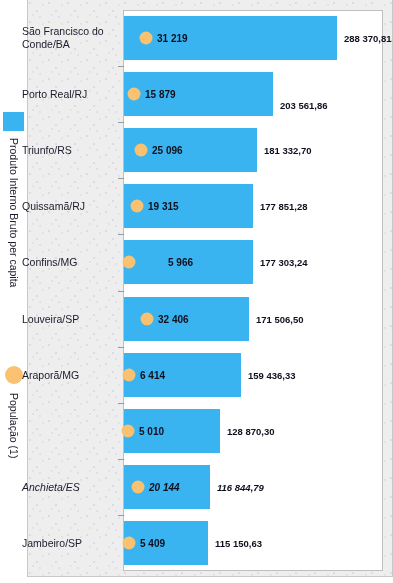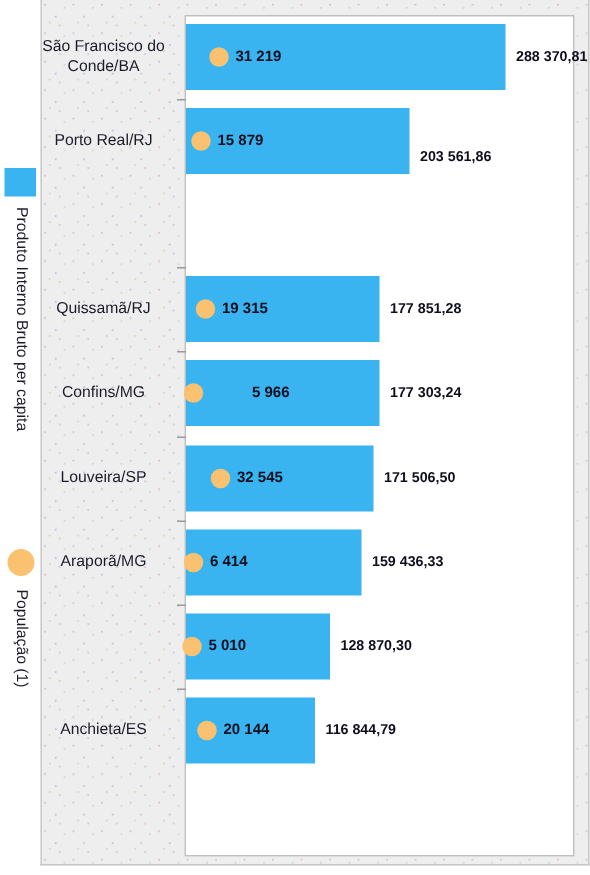--- a/index.html
+++ b/index.html
@@ -110,21 +110,21 @@
     height: 56.1px;
     display: block;
   }
 
   .row-label {
     position: absolute;
     right: 277px;      
     top: 50%;
     transform: translateY(-50%);
     width: 94px;
-    text-align: center;
+    text-align: left;
     font-size: 10.5px;
     color: #1b1b2b;
     line-height: 1.22;
     white-space: pre-line;
   }
 
   .tick {
     position: absolute;
     left: 118px;
     width: 6px;
@@ -201,20 +201,28 @@
         <div class="pib-value" style="left: 344px;">288 370,81</div>
       </div>
       <div class="row" style="top: 56.1px; height: 56.1px;">
         <div class="row-label">Porto Real/RJ</div>
         <div class="tick" style="top: 0px;"></div>
         <div class="bar" style="width: 149px;"></div>
         <div class="dot" style="left: 134px;"></div>
         <div class="pop-value" style="left: 145px;">15 879</div>
         <div class="pib-value" style="left: 280px; margin-top: 11px;">203 561,86</div>
       </div>
+      <div class="row" style="top: 112.2px; height: 56.1px;">
+        <div class="row-label">Triunfo/RS</div>
+        <div class="tick" style="top: 0px;"></div>
+        <div class="bar" style="width: 133px;"></div>
+        <div class="dot" style="left: 141px;"></div>
+        <div class="pop-value" style="left: 152px;">25 096</div>
+        <div class="pib-value" style="left: 264px;">181 332,70</div>
+      </div>
       <div class="row" style="top: 168.3px; height: 56.1px;">
         <div class="row-label">Quissamã/RJ</div>
         <div class="tick" style="top: 0px;"></div>
         <div class="bar" style="width: 129px;"></div>
         <div class="dot" style="left: 137px;"></div>
         <div class="pop-value" style="left: 148px;">19 315</div>
         <div class="pib-value" style="left: 260px;">177 851,28</div>
       </div>
       <div class="row" style="top: 224.4px; height: 56.1px;">
         <div class="row-label">Confins/MG</div>
@@ -222,41 +230,49 @@
         <div class="bar" style="width: 129px;"></div>
         <div class="dot" style="left: 129px;"></div>
         <div class="pop-value" style="left: 140px; padding-left: 28px;">5 966</div>
         <div class="pib-value" style="left: 260px;">177 303,24</div>
       </div>
       <div class="row" style="top: 280.5px; height: 56.1px;">
         <div class="row-label">Louveira/SP</div>
         <div class="tick" style="top: 0px;"></div>
         <div class="bar" style="width: 125px;"></div>
         <div class="dot" style="left: 147px;"></div>
-        <div class="pop-value" style="left: 158px;">32 545</div>
+        <div class="pop-value" style="left: 158px;">32 406</div>
         <div class="pib-value" style="left: 256px;">171 506,50</div>
       </div>
       <div class="row" style="top: 336.6px; height: 56.1px;">
         <div class="row-label">Araporã/MG</div>
         <div class="tick" style="top: 0px;"></div>
         <div class="bar" style="width: 117px;"></div>
         <div class="dot" style="left: 129px;"></div>
         <div class="pop-value" style="left: 140px;">6 414</div>
         <div class="pib-value" style="left: 248px;">159 436,33</div>
       </div>
       <div class="row" style="top: 392.7px; height: 56.1px;">
         <div class="tick" style="top: 0px;"></div>
         <div class="bar" style="width: 96px;"></div>
         <div class="dot" style="left: 128px;"></div>
         <div class="pop-value" style="left: 139px;">5 010</div>
         <div class="pib-value" style="left: 227px;">128 870,30</div>
       </div>
-      <div class="row" style="top: 448.8px; height: 56.1px;">
+      <div class="row" style="top: 448.8px; height: 56.1px; font-style: italic;">
         <div class="row-label">Anchieta/ES</div>
         <div class="tick" style="top: 0px;"></div>
         <div class="bar" style="width: 86px;"></div>
         <div class="dot" style="left: 138px;"></div>
         <div class="pop-value" style="left: 149px;">20 144</div>
         <div class="pib-value" style="left: 217px;">116 844,79</div>
       </div>
+      <div class="row" style="top: 504.9px; height: 56.1px;">
+        <div class="row-label">Jambeiro/SP</div>
+        <div class="tick" style="top: 0px;"></div>
+        <div class="bar" style="width: 84px;"></div>
+        <div class="dot" style="left: 129px;"></div>
+        <div class="pop-value" style="left: 140px;">5 409</div>
+        <div class="pib-value" style="left: 215px;">115 150,63</div>
+      </div>
     </div>
 
 </div>
 
 </body></html>

